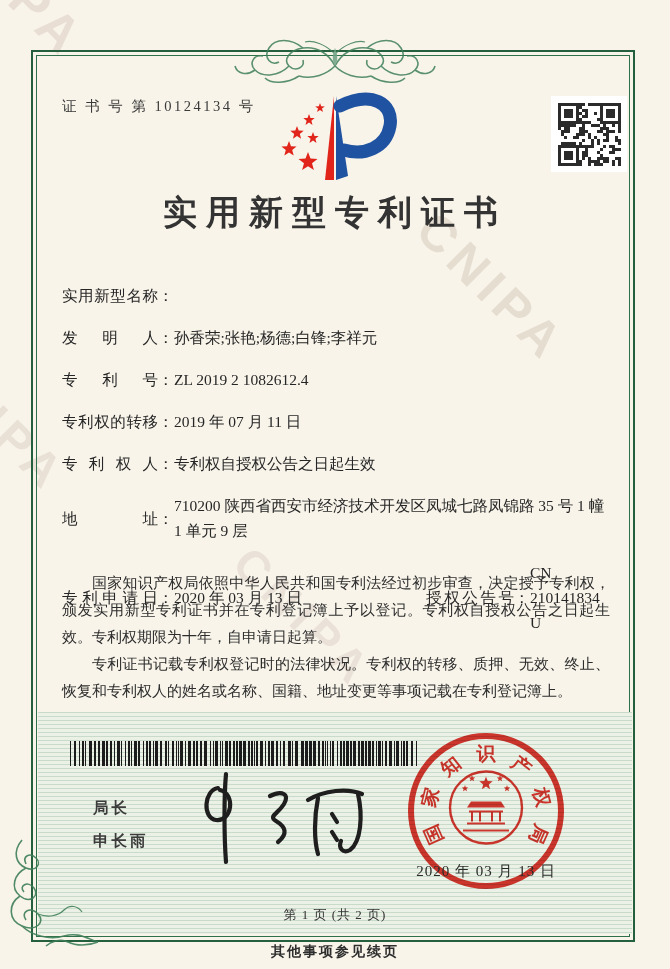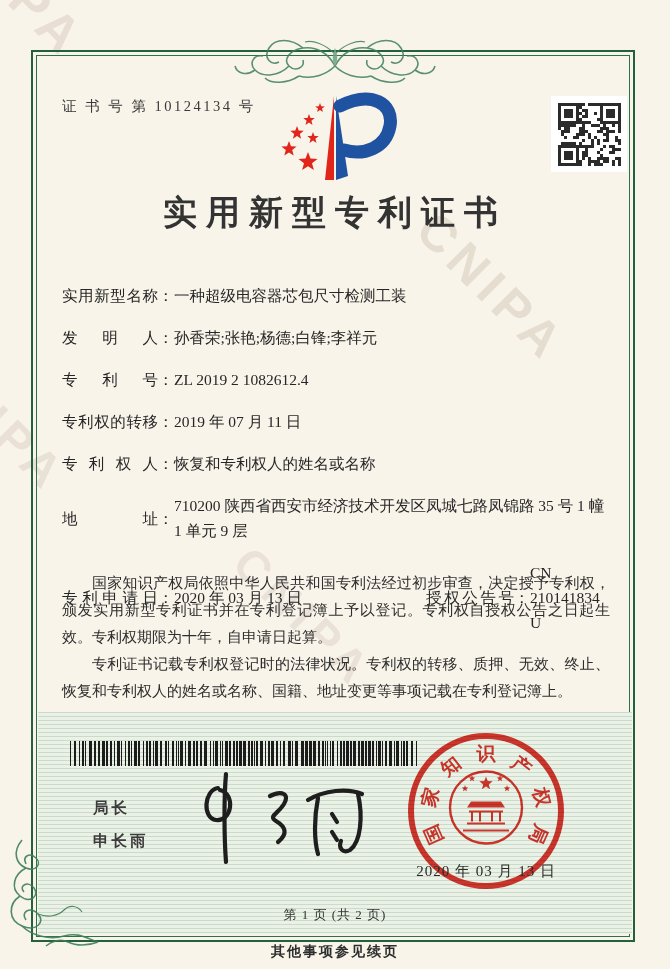--- a/index.html
+++ b/index.html
@@ -622,41 +622,40 @@
       <i class="d"></i>
     </div>
 </div>
 
 <div class="title">实用新型专利证书</div>
 
 <div class="fields" id="fields">
     <div class="field-row">
       <span class="flabel">实用新型名称</span>
       <span class="fcolon">：</span>
-      <span class="fvalue">一种超级电容器芯包尺寸检测工装</span>
     </div>
     <div class="field-row">
       <span class="flabel">发明人</span>
       <span class="fcolon">：</span>
       <span class="fvalue">孙香荣;张艳;杨德;白锋;李祥元</span>
     </div>
     <div class="field-row">
       <span class="flabel">专利号</span>
       <span class="fcolon">：</span>
       <span class="fvalue">ZL 2019 2 1082612.4</span>
     </div>
     <div class="field-row">
       <span class="flabel">专利权的转移</span>
       <span class="fcolon">：</span>
       <span class="fvalue">2019 年 07 月 11 日</span>
     </div>
     <div class="field-row">
       <span class="flabel">专利权人</span>
       <span class="fcolon">：</span>
-      <span class="fvalue">恢复和专利权人的姓名或名称</span>
+      <span class="fvalue">专利权自授权公告之日起生效</span>
     </div>
     <div class="field-row">
       <span class="flabel">地址</span>
       <span class="fcolon">：</span>
       <span class="fvalue">710200 陕西省西安市经济技术开发区凤城七路凤锦路 35 号 1 幢 1 单元 9 层</span>
     </div>
     <div class="field-row">
       <span class="flabel">专利申请日</span>
       <span class="fcolon">：</span>
       <span class="fvalue" style="flex: 0 0 200px;">2020 年 03 月 13 日</span>

